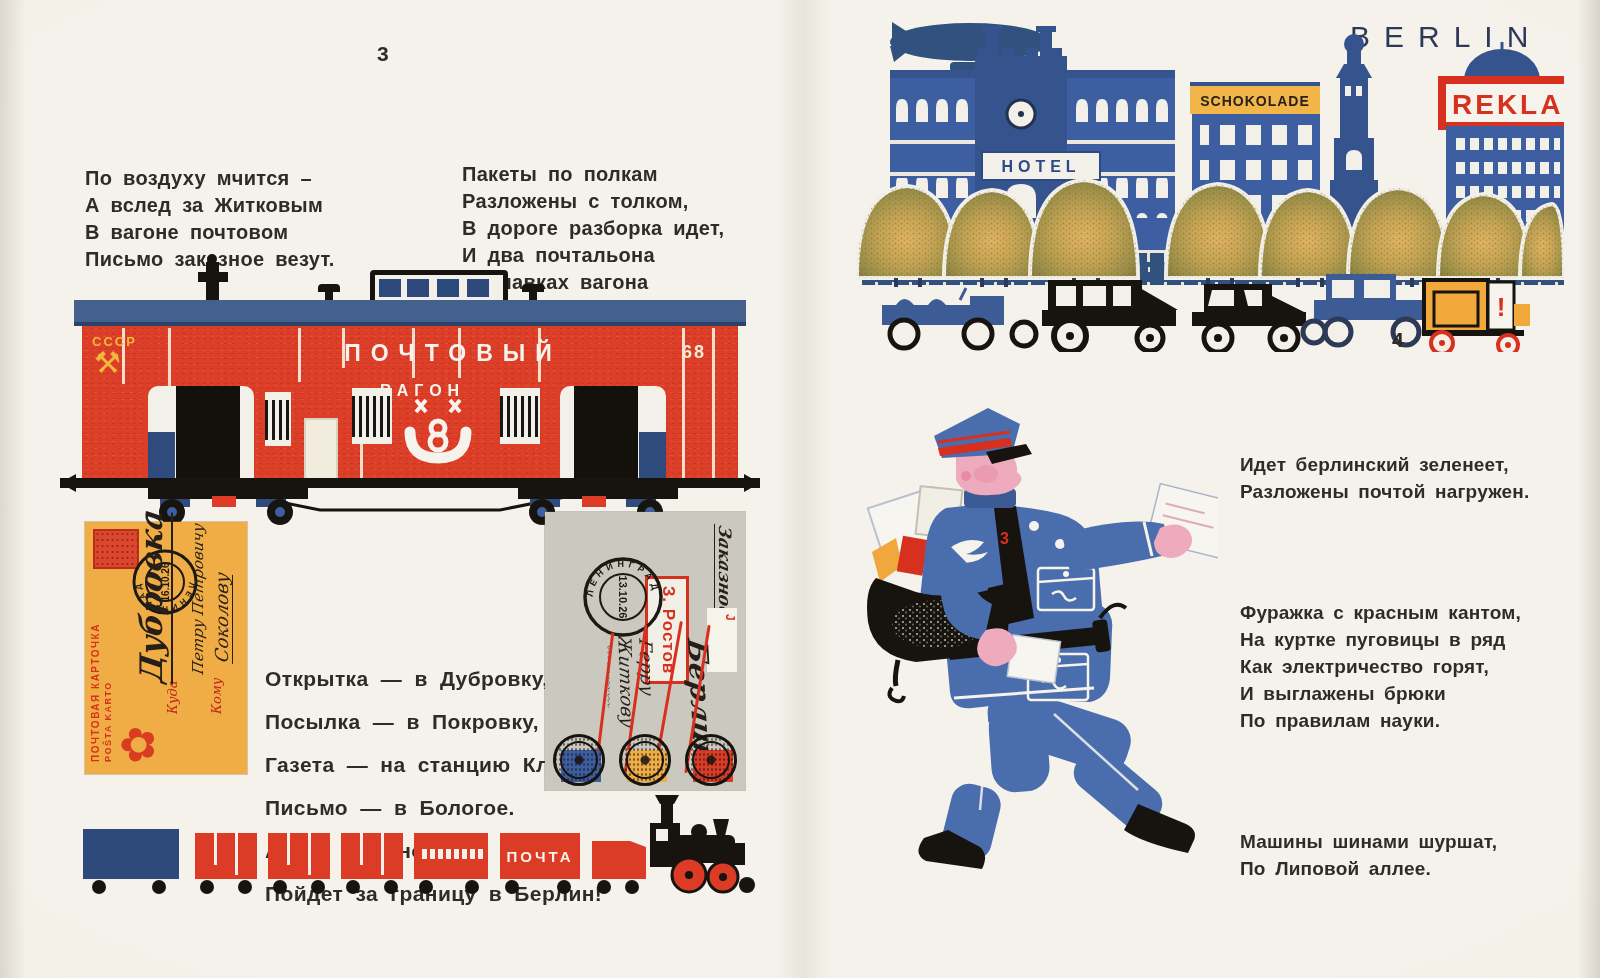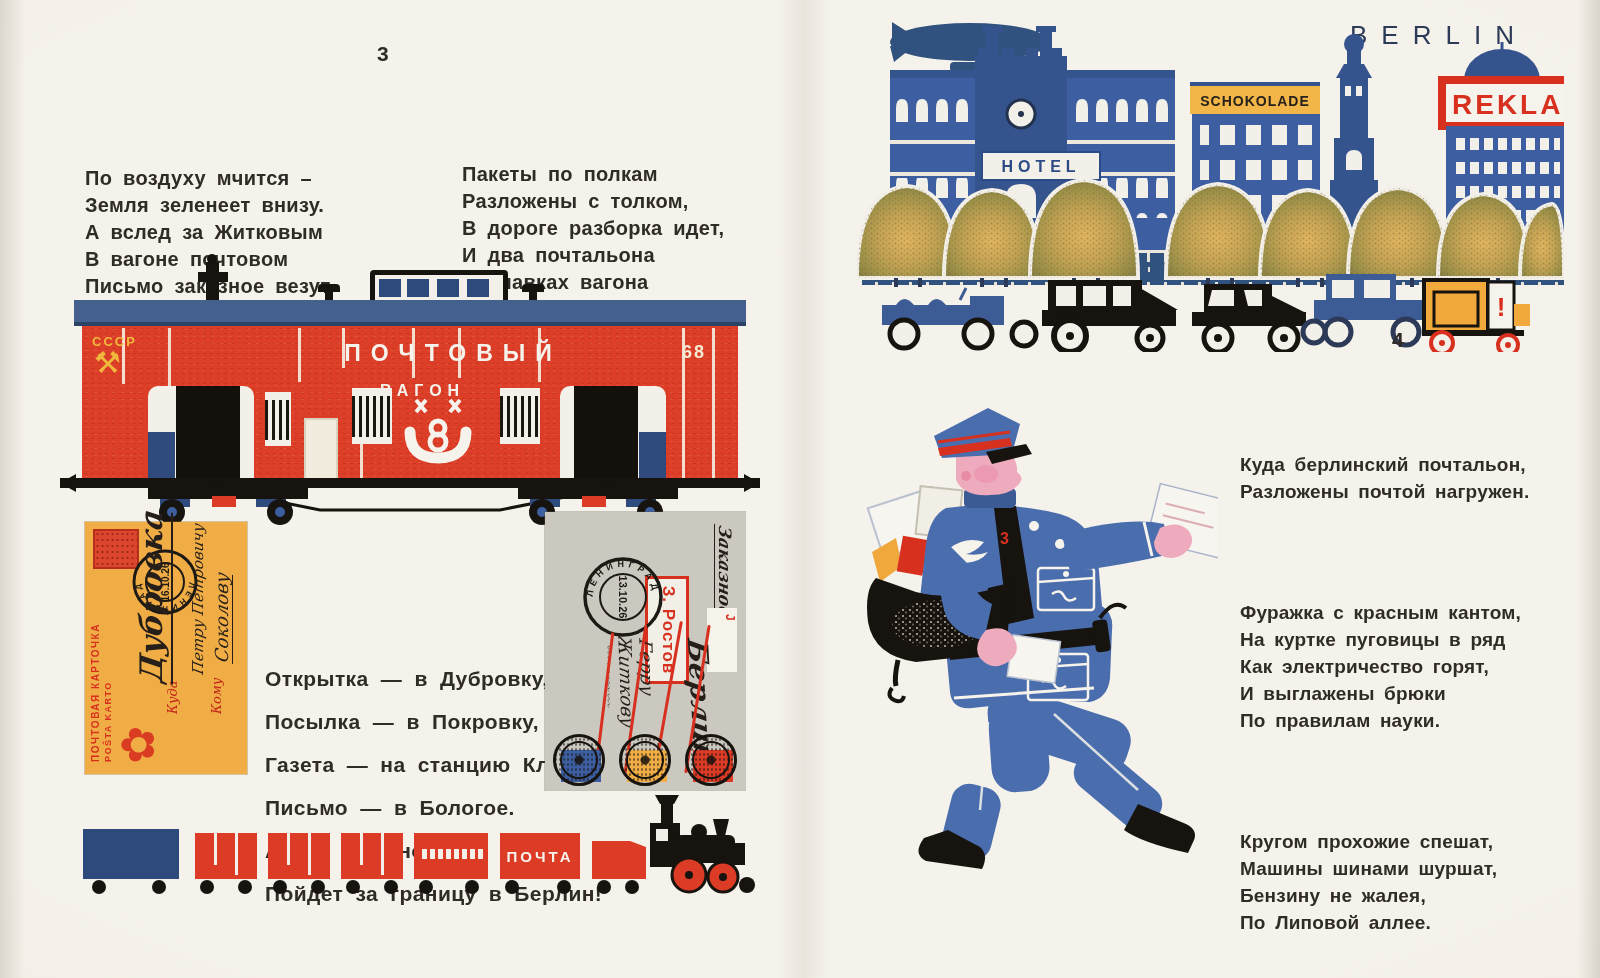--- a/index.html
+++ b/index.html
@@ -11,21 +11,21 @@
       linear-gradient(270deg, rgba(70,60,42,.16) 0%, rgba(0,0,0,0) 1.4%),
       linear-gradient(90deg, rgba(0,0,0,0) 48.6%, rgba(80,70,52,.08) 50.2%, rgba(0,0,0,0) 51.8%),
       radial-gradient(120% 105% at 50% 48%, #f5f2eb 55%, #efebe1 88%, #e7e2d6 100%);
   }
   .abs{position:absolute;}
   .pagenum{font-size:21px;font-weight:bold;letter-spacing:1px;}
   .poem{font-size:20px;line-height:27px;font-weight:bold;letter-spacing:.3px;word-spacing:5px;white-space:pre;}
   .poem-mid{font-size:21px;line-height:43px;font-weight:bold;letter-spacing:.4px;word-spacing:6px;white-space:pre;}
   .poem-r{font-size:19px;line-height:27px;font-weight:bold;letter-spacing:.2px;word-spacing:4px;white-space:pre;}
   .stanza{margin-bottom:13px;}
-  .berlin-title{font-size:26px;letter-spacing:14px;color:#2c3a58;font-weight:normal;}
+  .berlin-title{font-size:30px;letter-spacing:14px;color:#2c3a58;font-weight:normal;}
 
   
   .wagon{left:60px;top:256px;width:700px;height:270px;}
   .wagon-roof{left:14px;top:44px;width:672px;height:22px;background:#44608c;border-bottom:4px solid #2c4368;}
   .wagon-body{left:22px;top:70px;width:656px;height:154px;background-color:#dc3e27;
     background-image:radial-gradient(rgba(130,25,12,.22) 1px, transparent 1.4px),
                      radial-gradient(rgba(255,200,180,.13) 1px, transparent 1.3px);
     background-size:7px 5px, 9px 7px;}
   .seam{position:absolute;width:3px;background:rgba(246,240,226,.9);}
   .clerestory{left:310px;top:14px;width:128px;height:32px;background:#f3f0e9;border:5px solid #17130f;border-radius:4px 4px 0 0;}
@@ -76,21 +76,21 @@
 </style>
 </head>
 <body>
 
 <div class="spread">
 
   <div class="abs pagenum" style="left:377px;top:42px;">3</div>
 
   <div class="abs poem" style="left:85px;top:84px;">
     
-  <div class="line">По воздуху мчится –</div><div class="line">Земля зеленеет внизу.</div><div class="line">А вслед за Житковым</div><div class="line">В вагоне почтовом</div><div class="line">Письмо заказное везут.</div></div>
+  <div class="line">По воздуху мчится –</div><div class="line">А вслед за Житковым</div><div class="line">В вагоне почтовом</div><div class="line">Письмо заказное везут.</div></div>
   <div class="abs poem" style="left:462px;top:80px;">
     
   <div class="line">Пакеты по полкам</div><div class="line">Разложены с толком,</div><div class="line">В дороге разборка идет,</div><div class="line">И два почтальона</div><div class="line">На лавках вагона</div><div class="line">Качаются ночь напролет.</div></div>
 
   <div class="abs wagon">
     <div class="abs chimney-stem"></div>
     <div class="abs chimney" style="top:16px;"></div>
     <div class="abs chimney-knob"></div>
     <div class="abs clerestory">
       <i style="left:4px;"></i>
@@ -474,27 +474,27 @@
       <circle cx="656" cy="333" r="10" fill="#f3f0e9" stroke="#d8301f" stroke-width="4"></circle>
         <circle cx="656" cy="333" r="3" fill="#d8301f"></circle>
     </g>
   </svg>
 
   <div class="abs pagenum" style="left:1392px;top:328px;">4</div>
 
   <div class="abs" style="left:1240px;top:370px;">
     <div class="poem-r stanza">
       
-    <div class="line">Куда берлинский почтальон,</div><div class="line">Разложены почтой нагружен.</div></div>
+    <div class="line">Идет берлинский зеленеет,</div><div class="line">Разложены почтой нагружен.</div></div>
     <div class="poem-r stanza">
       
     <div class="line">Фуражка с красным кантом,</div><div class="line">На куртке пуговицы в ряд</div><div class="line">Как электричество горят,</div><div class="line">И выглажены брюки</div><div class="line">По правилам науки.</div></div>
     <div class="poem-r stanza">
       
-    <div class="line">Кругом прохожие спешат,</div><div class="line">Машины шинами шуршат,</div><div class="line">Бензину не жалея,</div><div class="line">По Липовой аллее.</div></div>
+    <div class="line">Машины шинами шуршат,</div><div class="line">По Липовой аллее.</div></div>
     <div class="poem-r stanza">
       
     </div>
   </div>
 
   <svg class="abs" style="left:838px;top:392px;" width="380" height="520" viewBox="0 0 380 520">
     <defs>
       <pattern id="bagTex" width="7" height="6" patternUnits="userSpaceOnUse">
         <rect width="7" height="6" fill="#17130f"></rect>
         <circle cx="2" cy="2" r="1.1" fill="#cfc9b8" opacity=".85"></circle>

